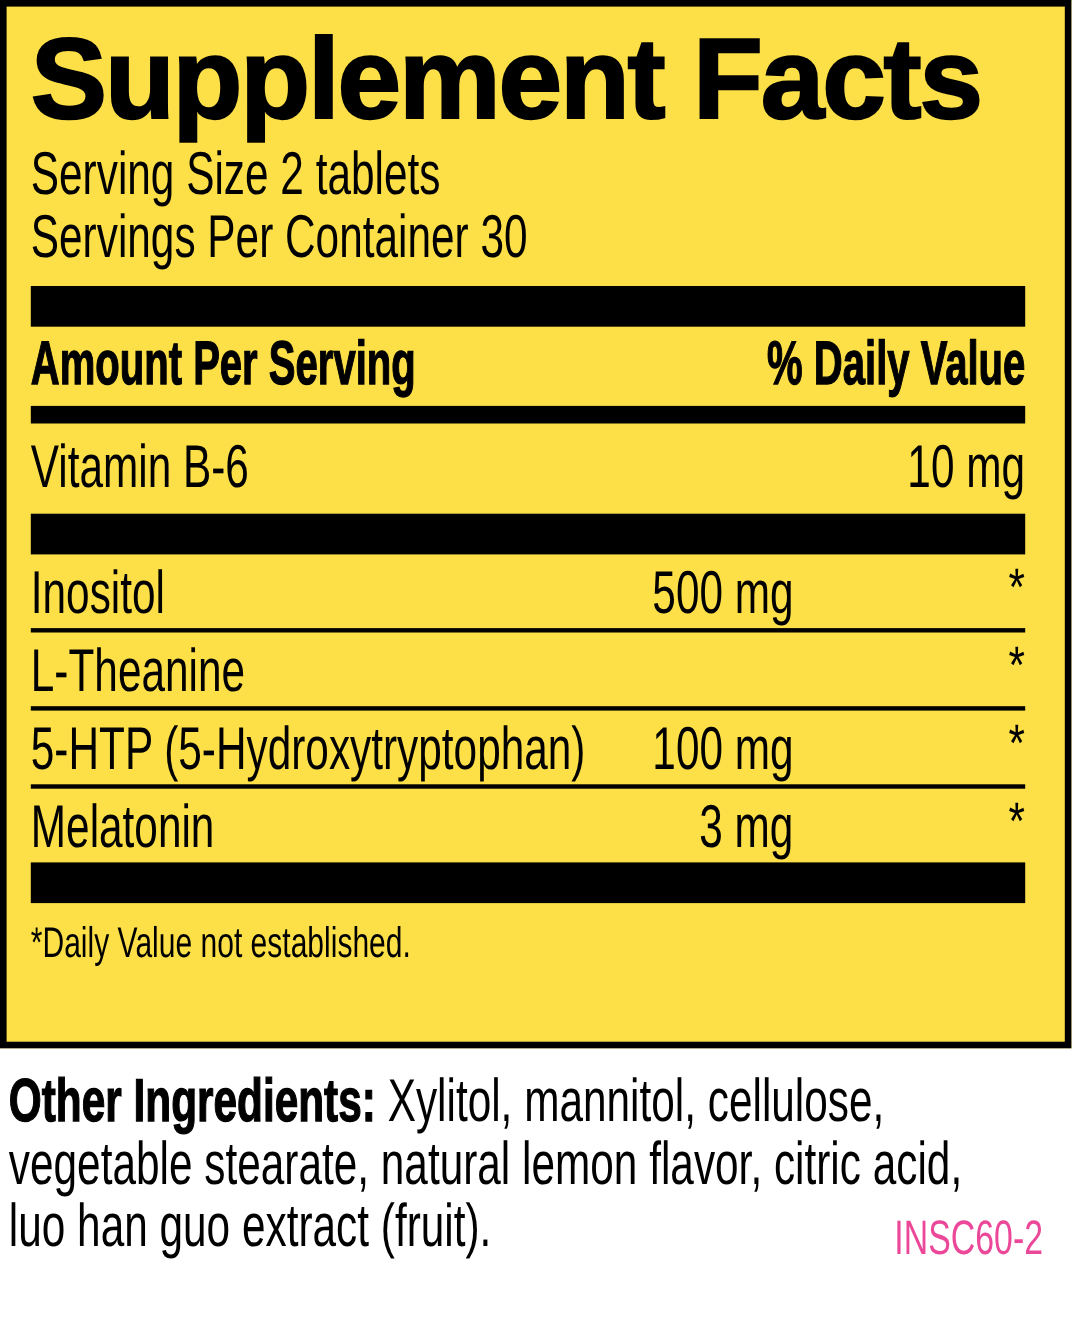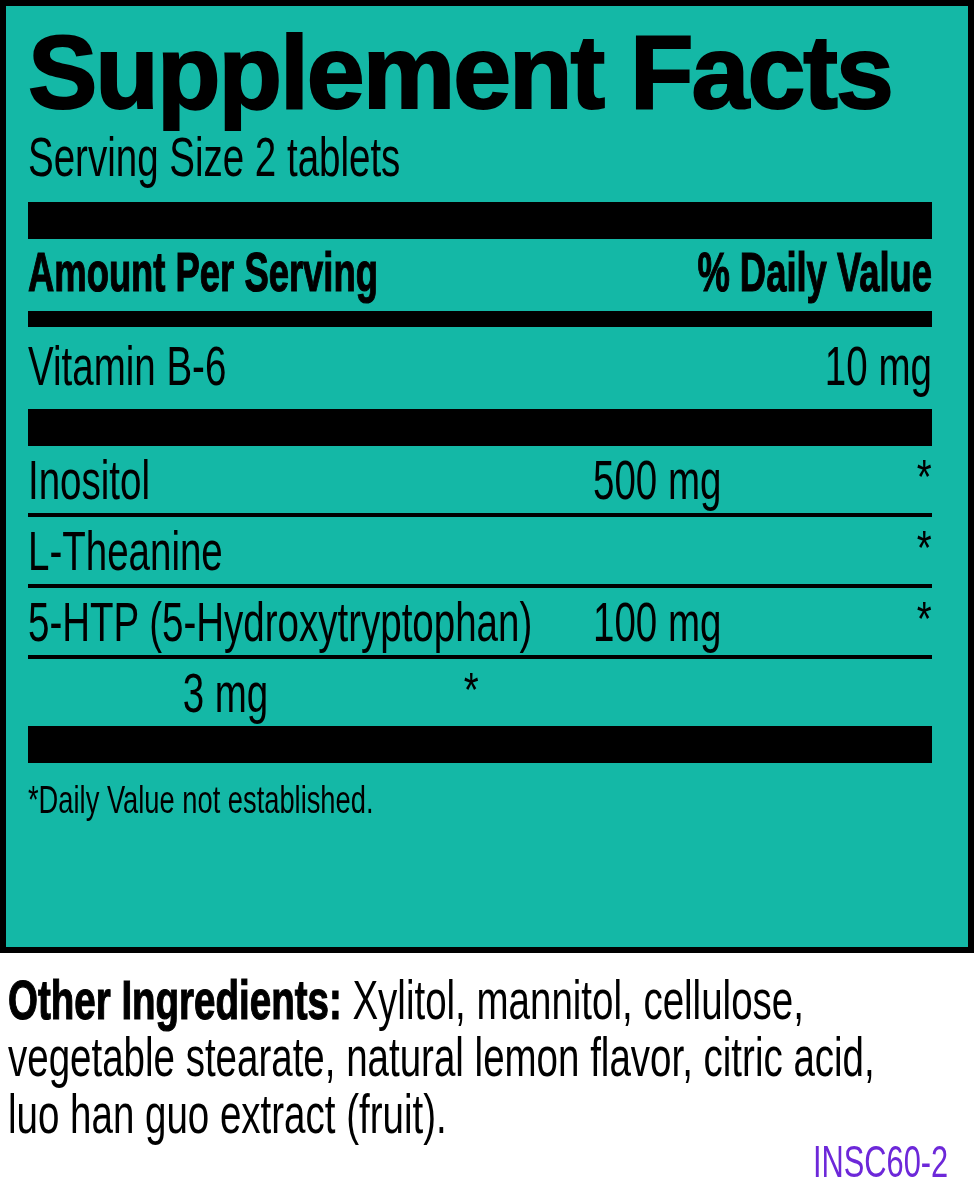--- a/index.html
+++ b/index.html
@@ -14,21 +14,21 @@
     overflow: hidden;
   }
 
   
   .facts-box {
     position: absolute;
     left: 0; top: 0;
     width: 974px;
     height: 953px;
     border: 6px solid #000;
-    background: #14b8a6;
+    background: #fde047;
     padding: 0 36px 0 22px;
     overflow: hidden;
   }
 
   
   .cond {
     display: inline-block;
     transform: scaleX(0.70);
     transform-origin: 0 50%;
     white-space: nowrap;
@@ -108,38 +108,41 @@
     left: 8px;
     top: 972px;
     font-size: 55px;
     line-height: 57px;
   }
   .oi-line { display: block; }
 
   .product-code {
     position: absolute;
     right: 30px;
-    top: 1138px;
+    top: 1102px;
     font-size: 44px;
     line-height: 48px;
-    color: #6d28d9;
+    color: #ec4899;
     text-align: right;
   }
 </style>
 </head>
 <body>
 
 <div class="page">
 
   <div class="facts-box">
 
     <div class="title">Supplement Facts</div>
 
     <div class="serving-line">
       <span class="cond">Serving Size 2 tablets</span>
+    </div>
+    <div class="serving-line">
+      <span class="cond">Servings Per Container 30</span>
     </div>
 
     <div class="bar top-gap"></div>
 
     <div class="header-row">
       <span class="cond hdr xbold">Amount Per Serving</span>
       <span class="cond hdr r xbold">% Daily Value</span>
     </div>
 
     <div class="bar medium hdr-gap"></div>
@@ -190,20 +193,23 @@
         <span class="cond r">100 mg</span>
       </div>
       <div class="col-dv">
         <span class="ast">*</span>
       </div>
     </div>
 
     <div class="divider"></div>
 
     <div class="i-row">
+      <div class="col-name">
+        <span class="cond">Melatonin</span>
+      </div>
       <div class="col-amount">
         <span class="cond r">3 mg</span>
       </div>
       <div class="col-dv">
         <span class="ast">*</span>
       </div>
     </div>
 
     <div class="bar"></div>
 

